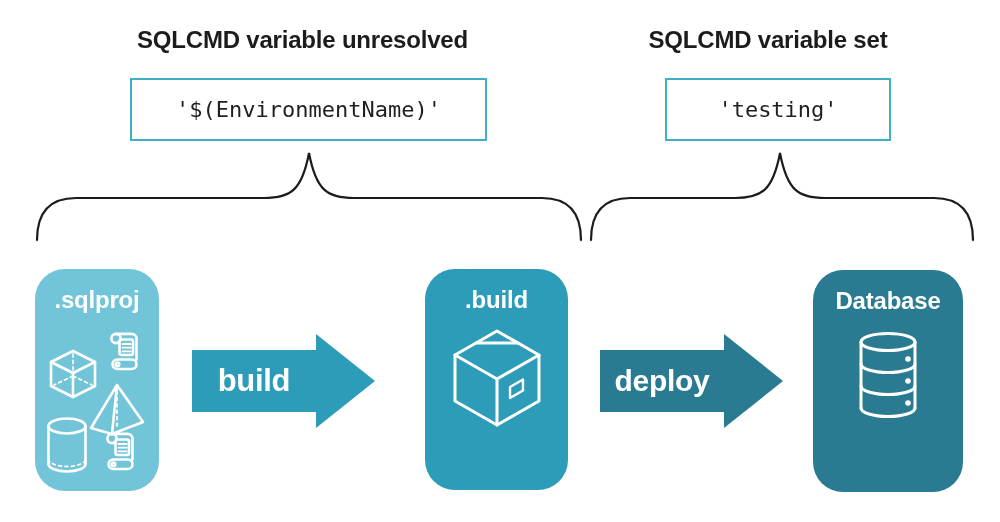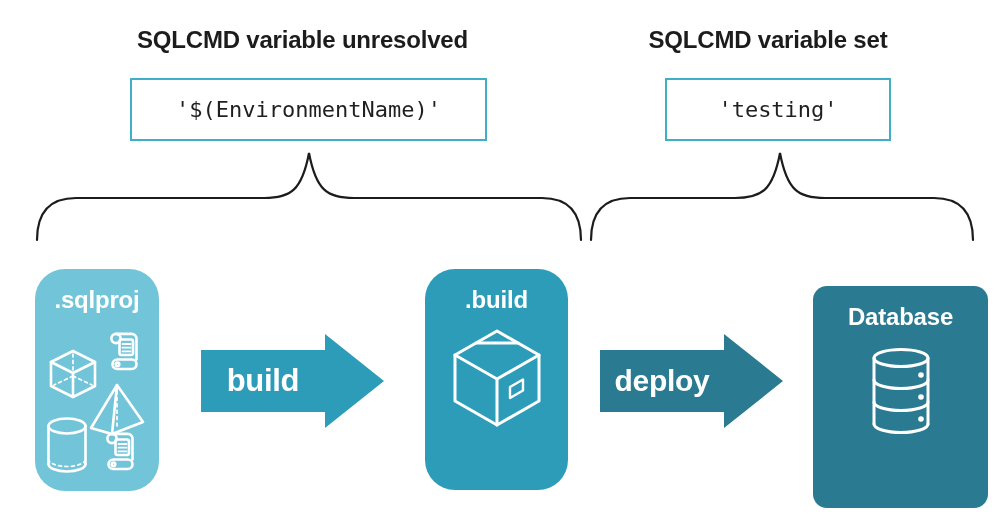--- a/index.html
+++ b/index.html
@@ -22,35 +22,35 @@
   .codebox-right{left:665px;width:226px;}
   .codebox code{
     font-family:"DejaVu Sans Mono","Liberation Mono",monospace;
     font-size:22px;color:#1f1f1f;white-space:pre;
   }
   .braces{position:absolute;left:0;top:0;pointer-events:none;}
   .brace{fill:none;stroke:var(--text-dark,#1c1c1c);stroke-width:2.2;stroke-linecap:round;}
   .node{position:absolute;border-radius:30px;}
   .node-sqlproj{left:35px;top:269px;width:124px;height:222px;background:var(--sqlproj-node,#72c5d8);}
   .node-dacpac{left:425px;top:269px;width:143px;height:221px;background:var(--dacpac-node,#2d9cb8);}
-  .node-database{left:813px;top:286px;width:175px;height:222px;background:var(--database-node,#2a7b91);border-radius:14px;}
+  .node-database{left:813px;top:270px;width:150px;height:222px;background:var(--database-node,#2a7b91);}
   .node-label{
     text-align:center;margin-top:17px;color:var(--node-text,#fff);
     font-weight:700;font-size:24px;letter-spacing:-0.2px;
   }
   .node-icon{position:absolute;left:50%;transform:translateX(-50%);}
   .icon-sqlobjects{top:56px;}
   .icon-package{top:58px;}
   .icon-database{top:62px;}
   .ic{stroke:#fff;fill:none;stroke-width:2.6;stroke-linecap:round;stroke-linejoin:round;}
   .ic-thick{stroke:#fff;fill:none;stroke-width:3;stroke-linecap:round;stroke-linejoin:round;}
   .dashed{stroke-dasharray:3 3.4;stroke-width:1.7;}
   .dot{fill:#fff;stroke:none;}
   .arrow{position:absolute;width:184px;height:96px;}
-  .arrow-build{left:201px;top:333px;}
+  .arrow-build{left:192px;top:333px;}
   .arrow-deploy{left:600px;top:333px;}
   .arrow-build polygon{fill:var(--build-arrow,#2d9cb8);}
   .arrow-deploy polygon{fill:var(--deploy-arrow,#2a7b91);}
   .arrow-label{
     position:absolute;left:0;top:50%;transform:translateY(-50%);
     width:124px;text-align:center;color:#fff;font-weight:700;font-size:30px;letter-spacing:-0.3px;
   }
 </style>
 </head>
 <body>

